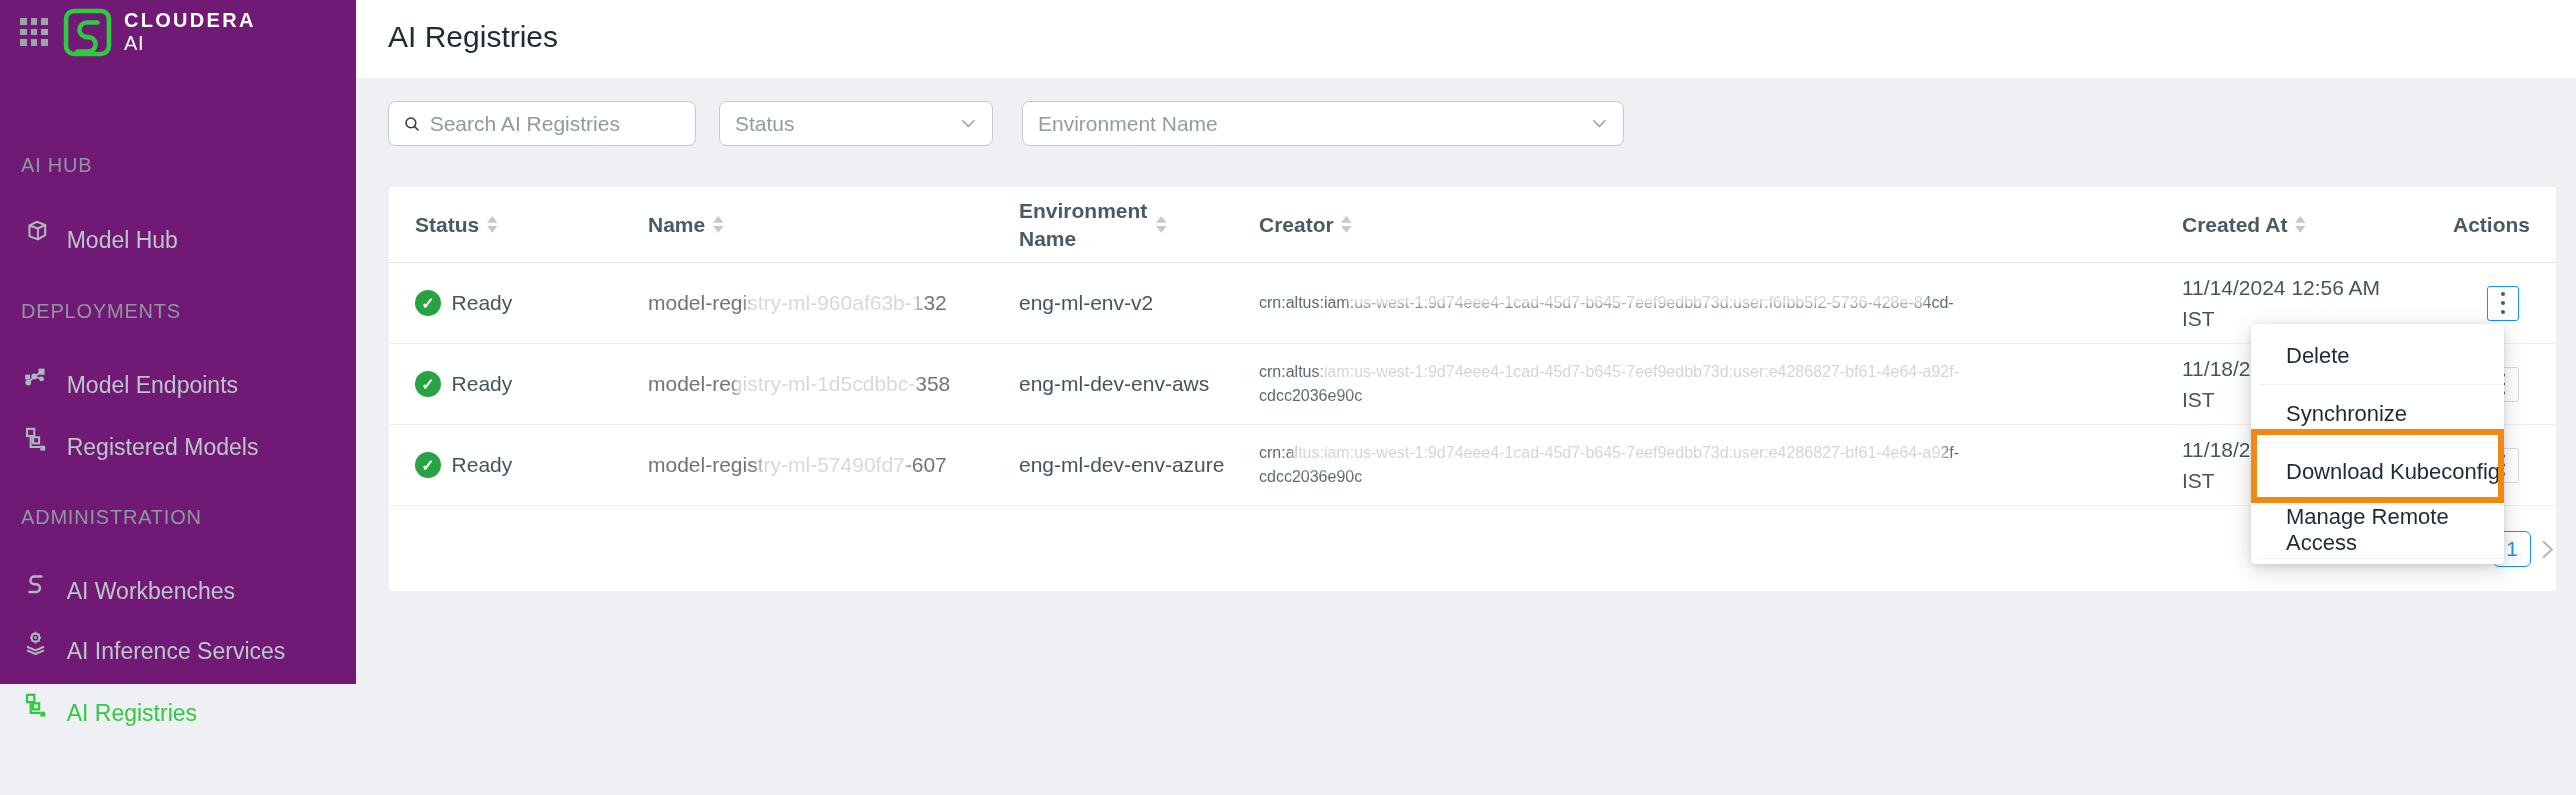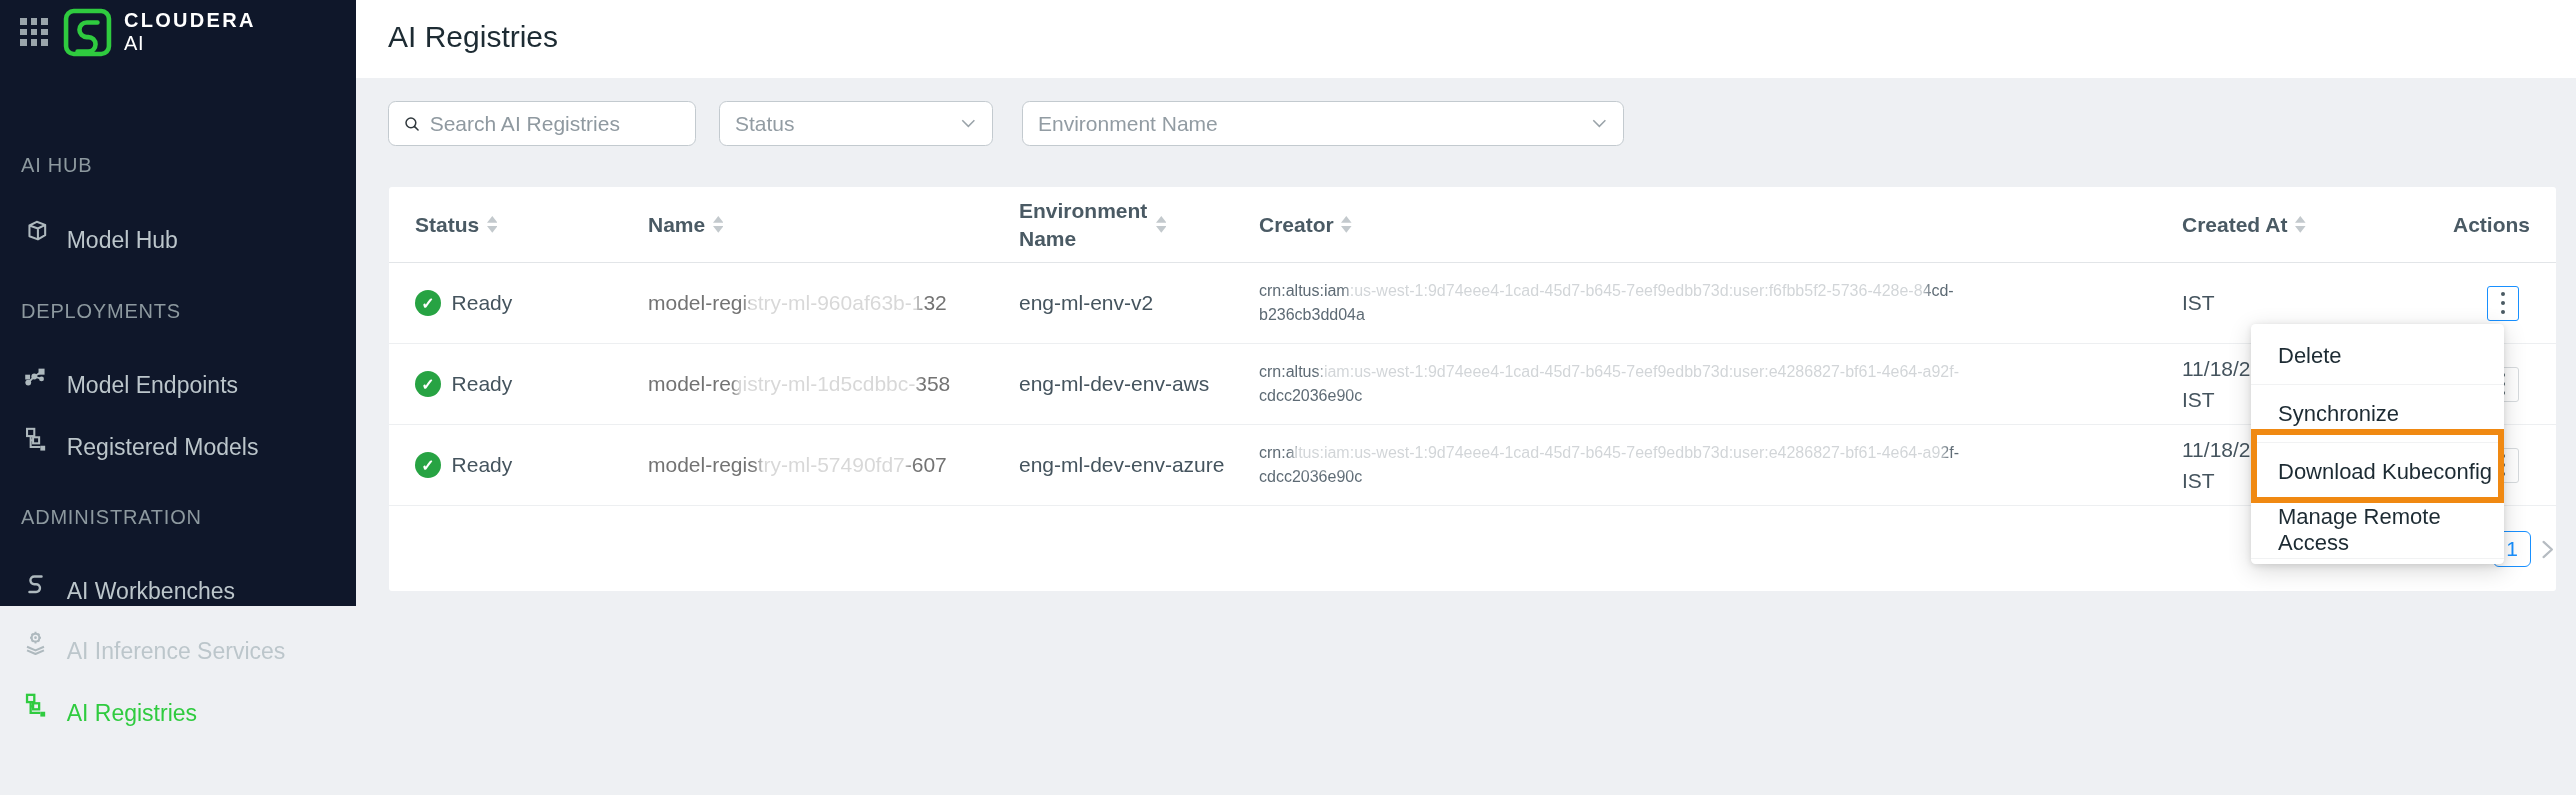--- a/index.html
+++ b/index.html
@@ -6,22 +6,22 @@
   html,body { width:2576px; height:796px; }
   body {
     font-family:"Liberation Sans", sans-serif;
     background:#eef0f3;
     position:relative;
     overflow:hidden;
     color:#45545e;
   }
   
   .sidebar {
-    position:absolute; left:0; top:0; width:356px; height:606px;
-    background:#0f172a; z-index:5;
+    position:absolute; left:0; top:0; width:356px; height:684px;
+    background:#701a75; z-index:5;
   }
   .brand-row { position:absolute; left:20px; top:7.6px; display:flex; align-items:center; }
   .grid-icon { display:grid; grid-template-columns:repeat(3,6.8px); grid-gap:3.8px; margin-right:15px; }
   .grid-icon span { width:6.8px; height:6.8px; background:#9aa5ab; }
   .logo-mark { width:49px; height:49px; margin-right:12px; }
   .brand-text { color:#ffffff; line-height:1.15; }
   .brand-line1 { font-size:20px; font-weight:bold; letter-spacing:2.3px; }
   .brand-line2 { font-size:20px; font-weight:400; letter-spacing:0.8px; }
   .nav-section-label {
     position:absolute; left:21px; font-size:20px; letter-spacing:0.8px;
@@ -105,21 +105,21 @@
   .kebab-btn i { width:4.5px; height:4.5px; border-radius:50%; background:#4a5a63; }
   
   .dropdown {
     position:absolute; left:2251px; top:324px; width:253px; height:240px;
     background:#fff; border-radius:4.5px; z-index:20;
     box-shadow:0 6px 23px rgba(0,0,0,0.16), 0 1.5px 6px rgba(0,0,0,0.10);
     padding-top:3px;
   }
   .menu-item {
     height:58px; display:flex; align-items:center; padding-left:27px;
-    font-size:22px; color:#1d2b33; cursor:pointer; border-bottom:0.8px solid #f1f2f3;
+    font-size:22px; color:#1d2b33; cursor:pointer; border-bottom:0.8px solid #f1f2f3;margin-left:8px;
   }
   .menu-item:last-child { border-bottom:none; }
   .highlight-frame {
     position:absolute; left:0; top:105px; width:253px; height:74px;
     border:6.8px solid #f08912; pointer-events:none; z-index:2;
   }
   
   .page-box {
     position:absolute; left:2493px; top:531px; width:38px; height:36px;
     border:1.5px solid #1890ff; border-radius:6px; color:#1890ff; font-size:21px;
@@ -315,24 +315,24 @@
       </div>
       <div class="cell">
         <a class="name-link">
           <span>model-registry-ml-960af63b-132</span>
           <span class="redact" style="left:34%; right:10%;"></span>
         </a>
       </div>
       <div class="cell">eng-ml-env-v2</div>
       <div class="cell creator-cell">
         <span>crn:altus:iam:us-west-1:9d74eee4-1cad-45d7-b645-7eef9edbb73d:user:f6fbb5f2-5736-428e-84cd-</span>
-        <span>b236cb3dd04a</span>
         <span class="redact" style="left:10%; right:28%; top:1.5px; bottom:48%;"></span>
       </div>
       <div class="cell created-cell">
+        <span>11/14/2024 12:56 AM</span>
         <span>IST</span>
       </div>
       <div class="cell actions-cell">
         <div class="kebab-btn active">
             <i></i>
             <i></i>
             <i></i>
           </div>
       </div>
     </div>

